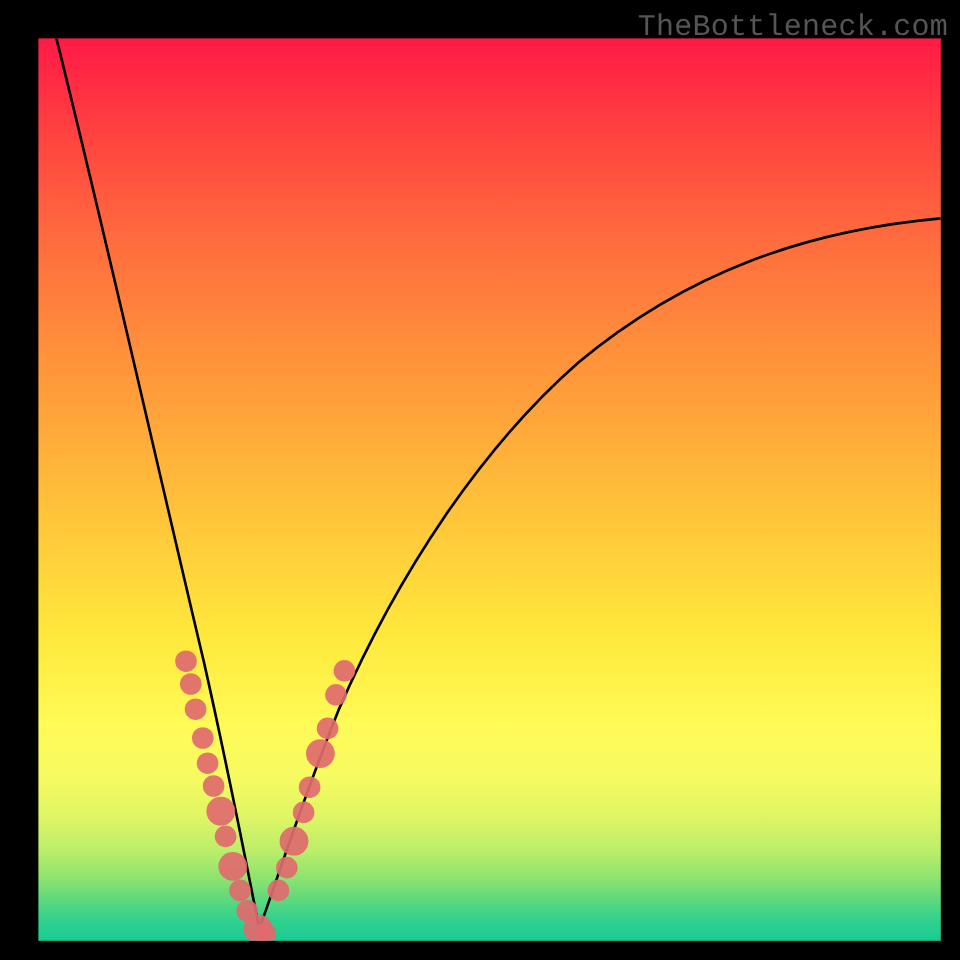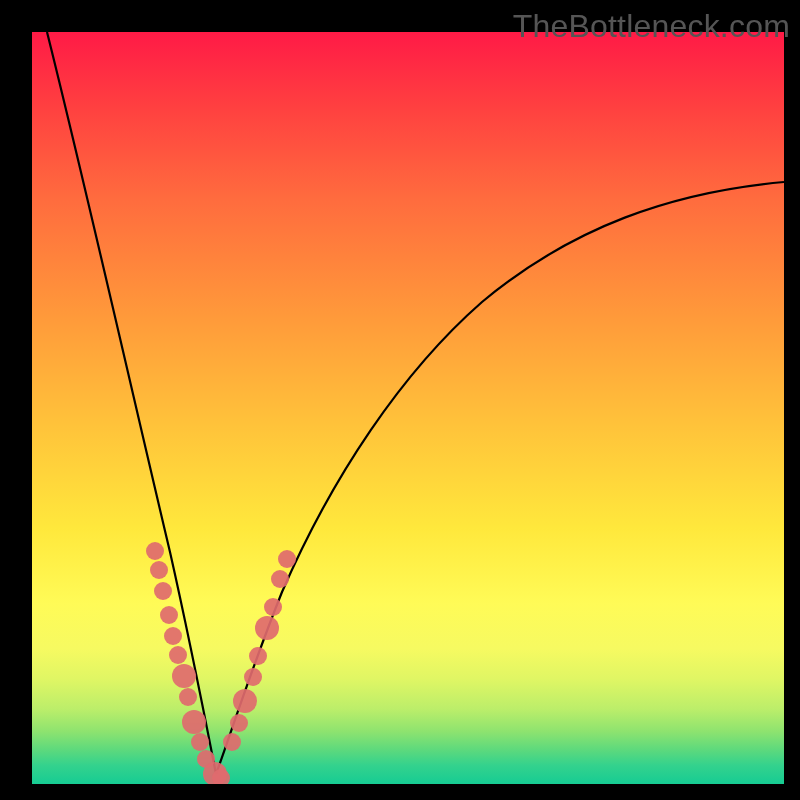--- a/index.html
+++ b/index.html
@@ -32,22 +32,22 @@
       #8ee36f 93%,
       #5cd97d 95.5%,
       #34d28d 97.5%,
       #16cc93 100%
     );
   }
   .watermark {
     position: absolute;
     top: 8px;
     right: 10px;
-    font-family: Liberation Sans, sans-serif;
-    font-size: 32px;
+    font-family: Liberation Mono, monospace;
+    font-size: 25px;
     font-weight: 400;
     color: #555;
     letter-spacing: 0.2px;
   }
   svg.curves {
     position: absolute;
     left: 0;
     top: 0;
     width: 752px;
     height: 752px;

